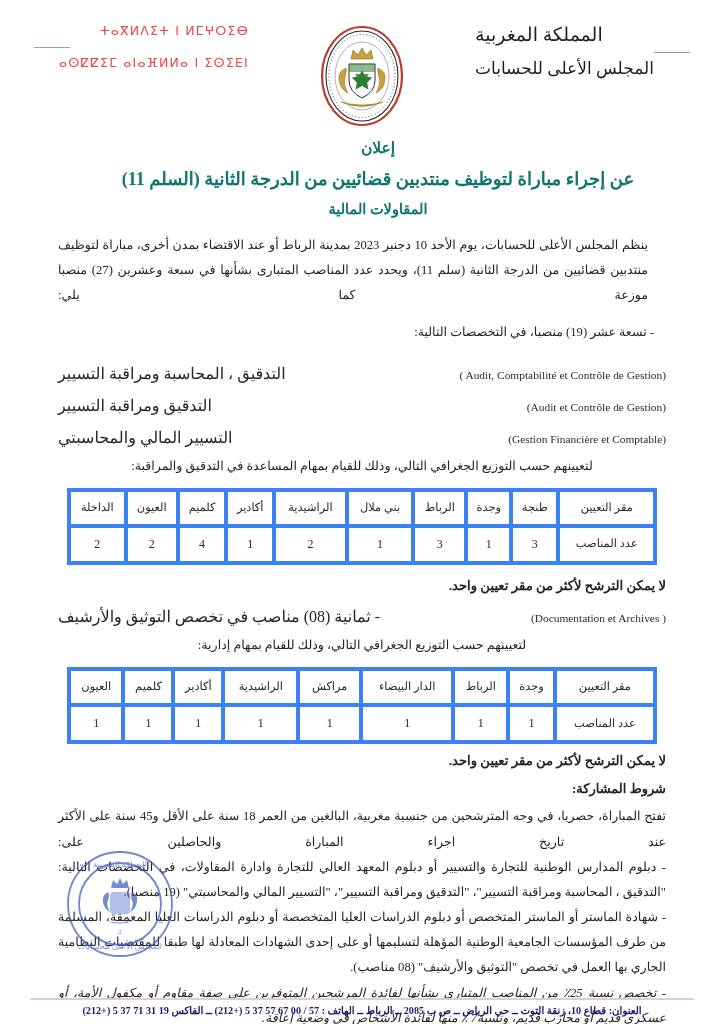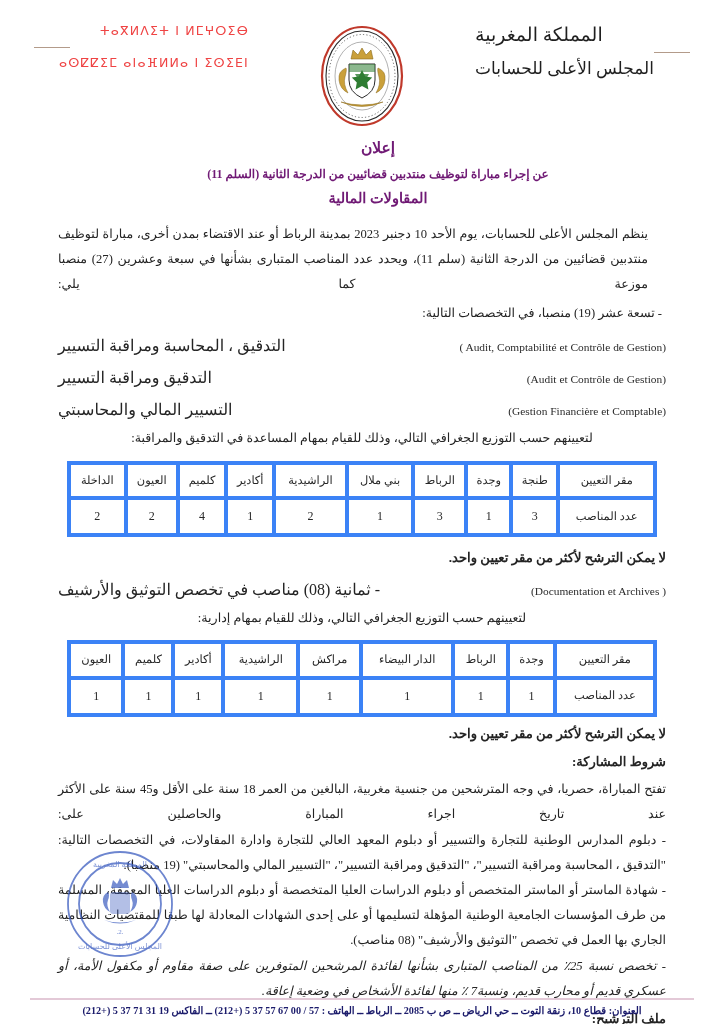--- a/index.html
+++ b/index.html
@@ -40,23 +40,23 @@
   .hd-tif .l1,.hd-tif .l2{
     font-size:12.5px;line-height:1.5;color:#ef4444;letter-spacing:1.2px;
     font-family:"DejaVu Sans",sans-serif;
   }
   .hd-tif .hd-rule{margin:6px auto 6px 0;}
   .emblem{
     width:86px;height:104px;position:relative;flex:0 0 auto;margin-top:2px;
   }
   
   .titles{text-align:center;margin-top:6px;}
-  .t-line{font-size:15px;line-height:1.85;color:#701a75;font-weight:600;padding-left:32px;}
+  .t-line{font-size:15px;line-height:1.85;color:#0f766e;font-weight:600;padding-left:32px;}
   .t-line.t1{font-size:15.5px;}
-  .t-line.t2{font-size:12px;}
+  .t-line.t2{font-size:18px;}
   .t-line.t3{font-size:14.5px;}
   
   .body{
     padding:10px 58px 0 58px;
     box-sizing:border-box;
     font-size:12.6px;
     line-height:2.0;
     text-align:justify;
   }
   .para{margin:0 18px 2px 0;text-align:justify;text-align-last:justify;}
@@ -163,21 +163,21 @@
 
   <div class="titles">
     <div class="t-line t1">إعلان</div>
     <div class="t-line t2">عن إجراء مباراة لتوظيف منتدبين قضائيين من الدرجة الثانية (السلم 11)</div>
     <div class="t-line t3">المقاولات المالية</div>
   </div>
 
   <div class="body">
 
     <p class="para">ينظم المجلس الأعلى للحسابات، يوم الأحد 10 دجنبر 2023 بمدينة الرباط أو عند الاقتضاء بمدن أخرى، مباراة لتوظيف منتدبين قضائيين من الدرجة الثانية (سلم 11)، ويحدد عدد المناصب المتبارى بشأنها في سبعة وعشرين (27) منصبا موزعة كما يلي:</p>
-    <p class="line-r" style="margin:4px;">- تسعة عشر (19) منصبا، في التخصصات التالية:</p>
+    <p class="line-r" style="margin:12px;">- تسعة عشر (19) منصبا، في التخصصات التالية:</p>
 
     <div class="spec-row">
       <span class="spec-fr indent1">( Audit, Comptabilité et Contrôle de Gestion)</span>
       <span class="spec-ar">التدقيق ، المحاسبة ومراقبة التسيير</span>
     </div>
     <div class="spec-row">
       <span class="spec-fr indent2">(Audit et Contrôle de Gestion)</span>
       <span class="spec-ar">التدقيق ومراقبة التسيير</span>
     </div>
     <div class="spec-row">

